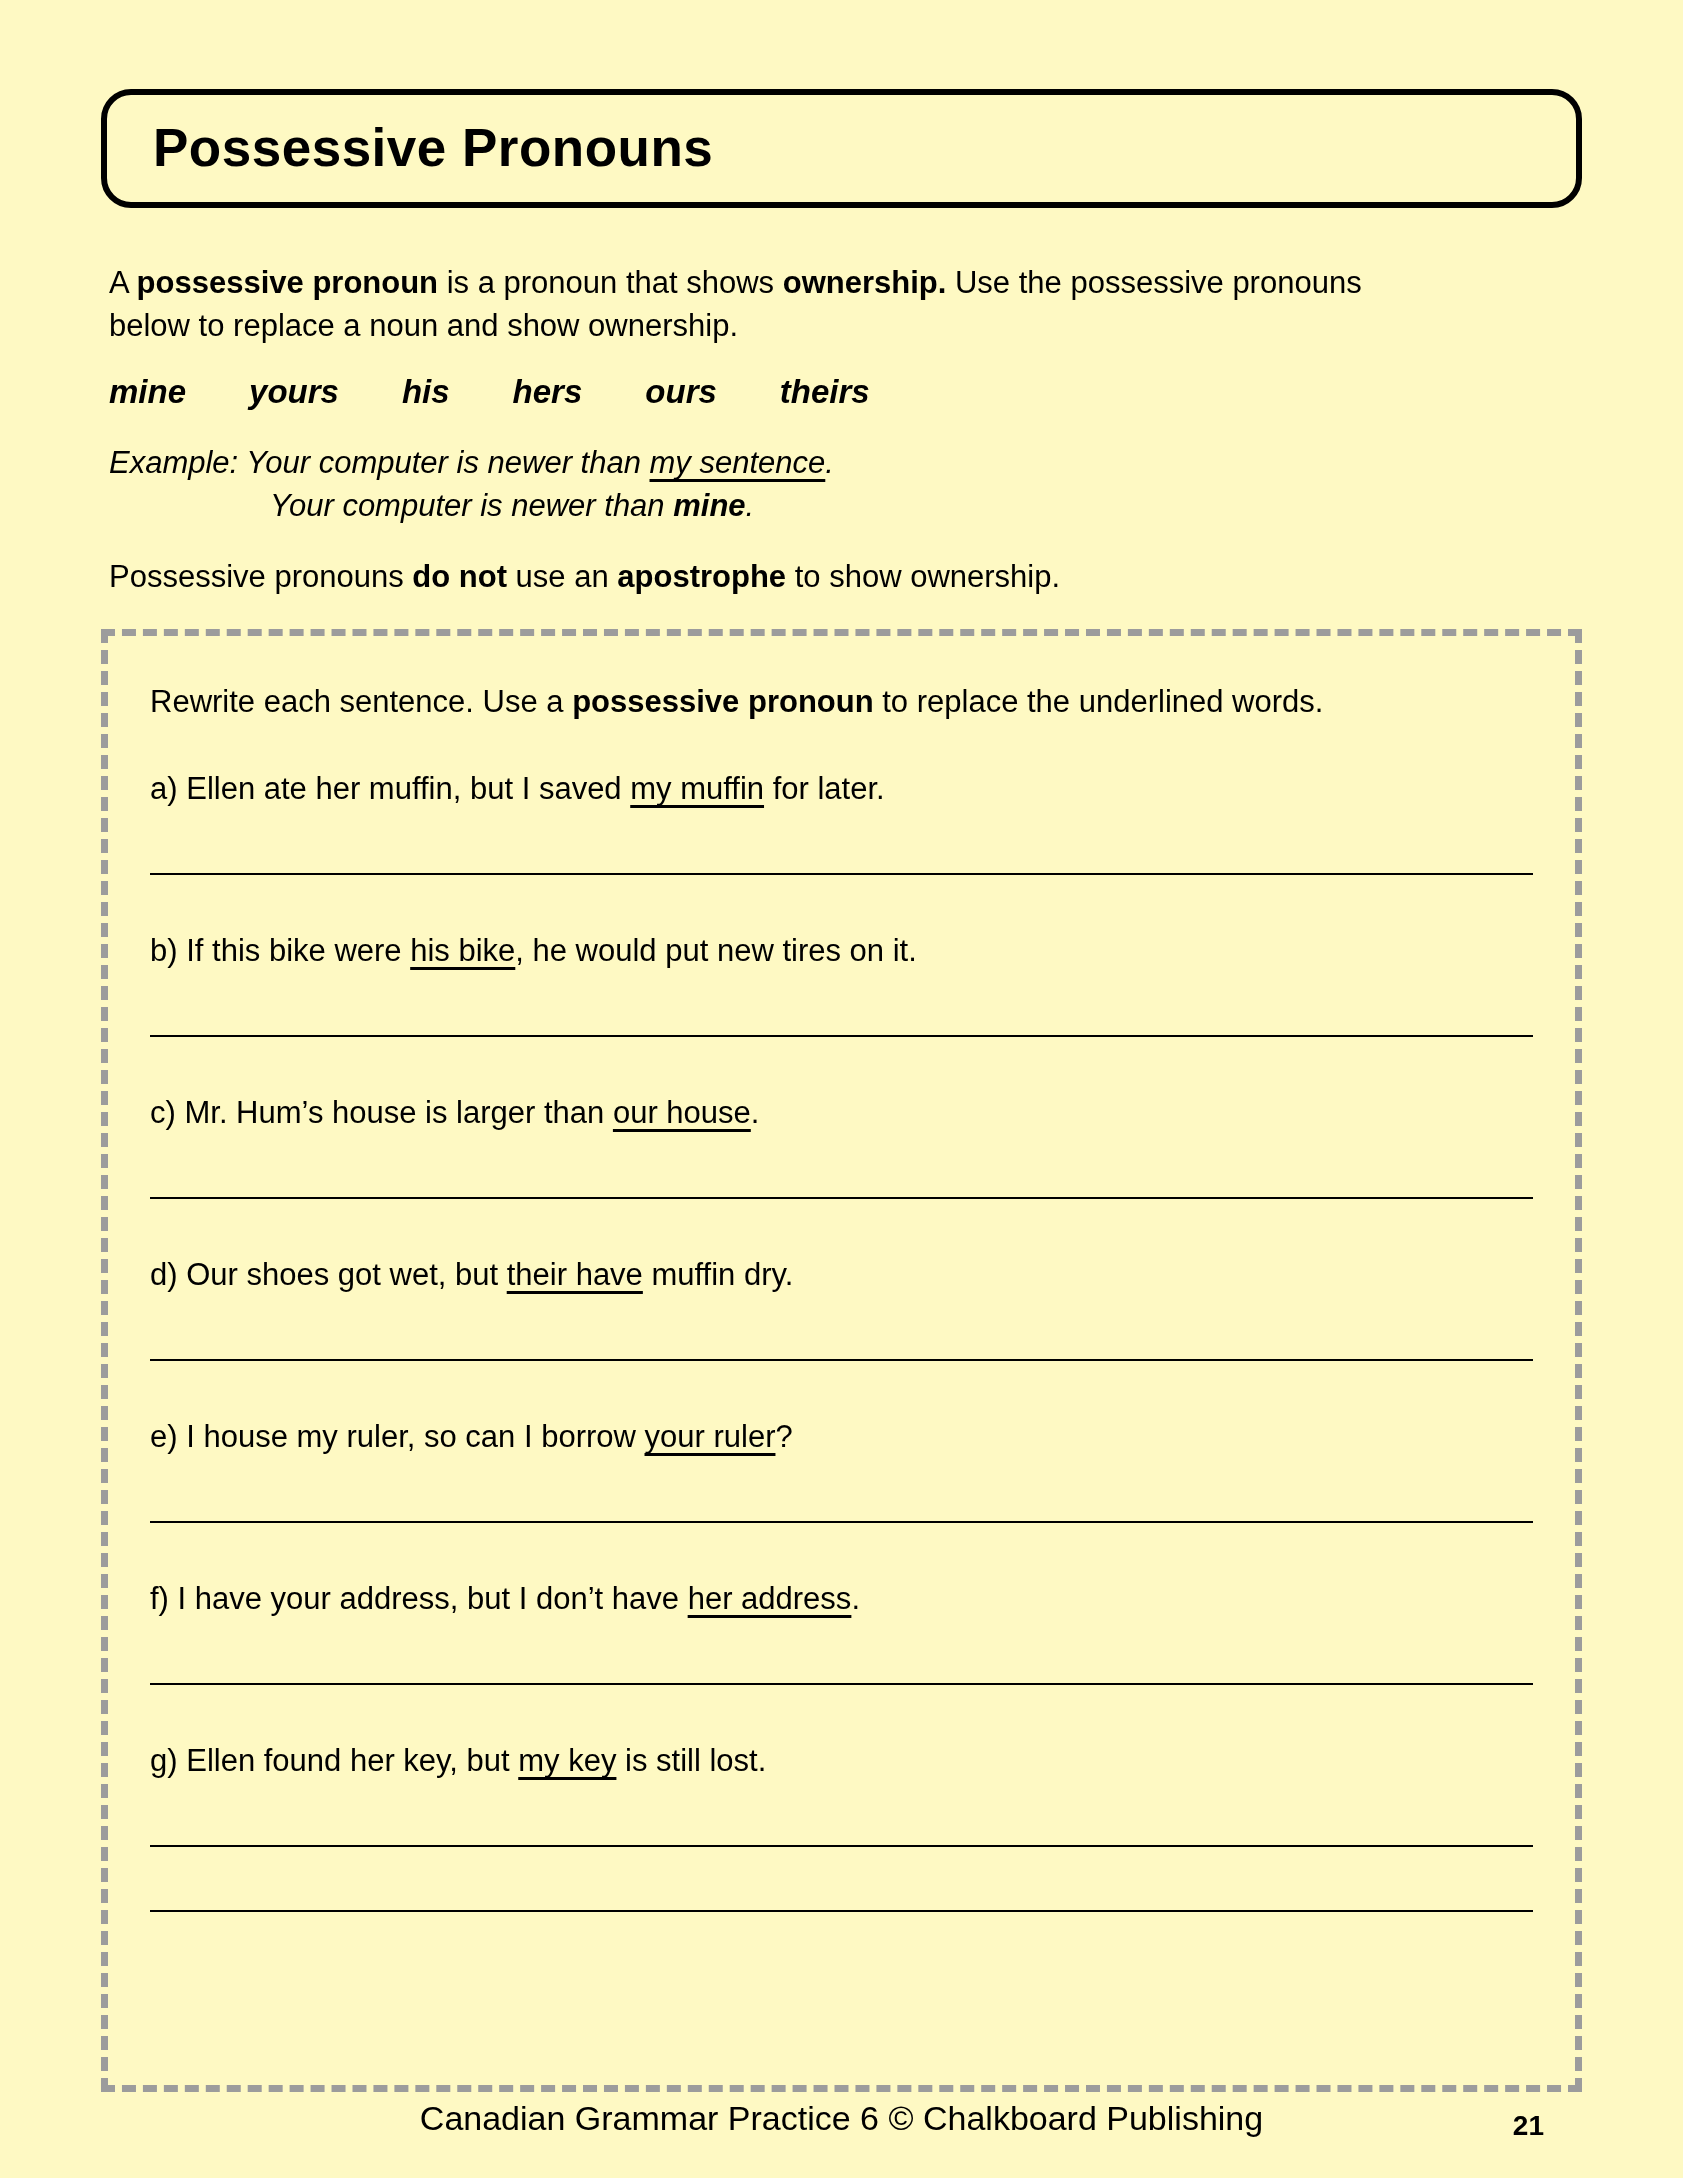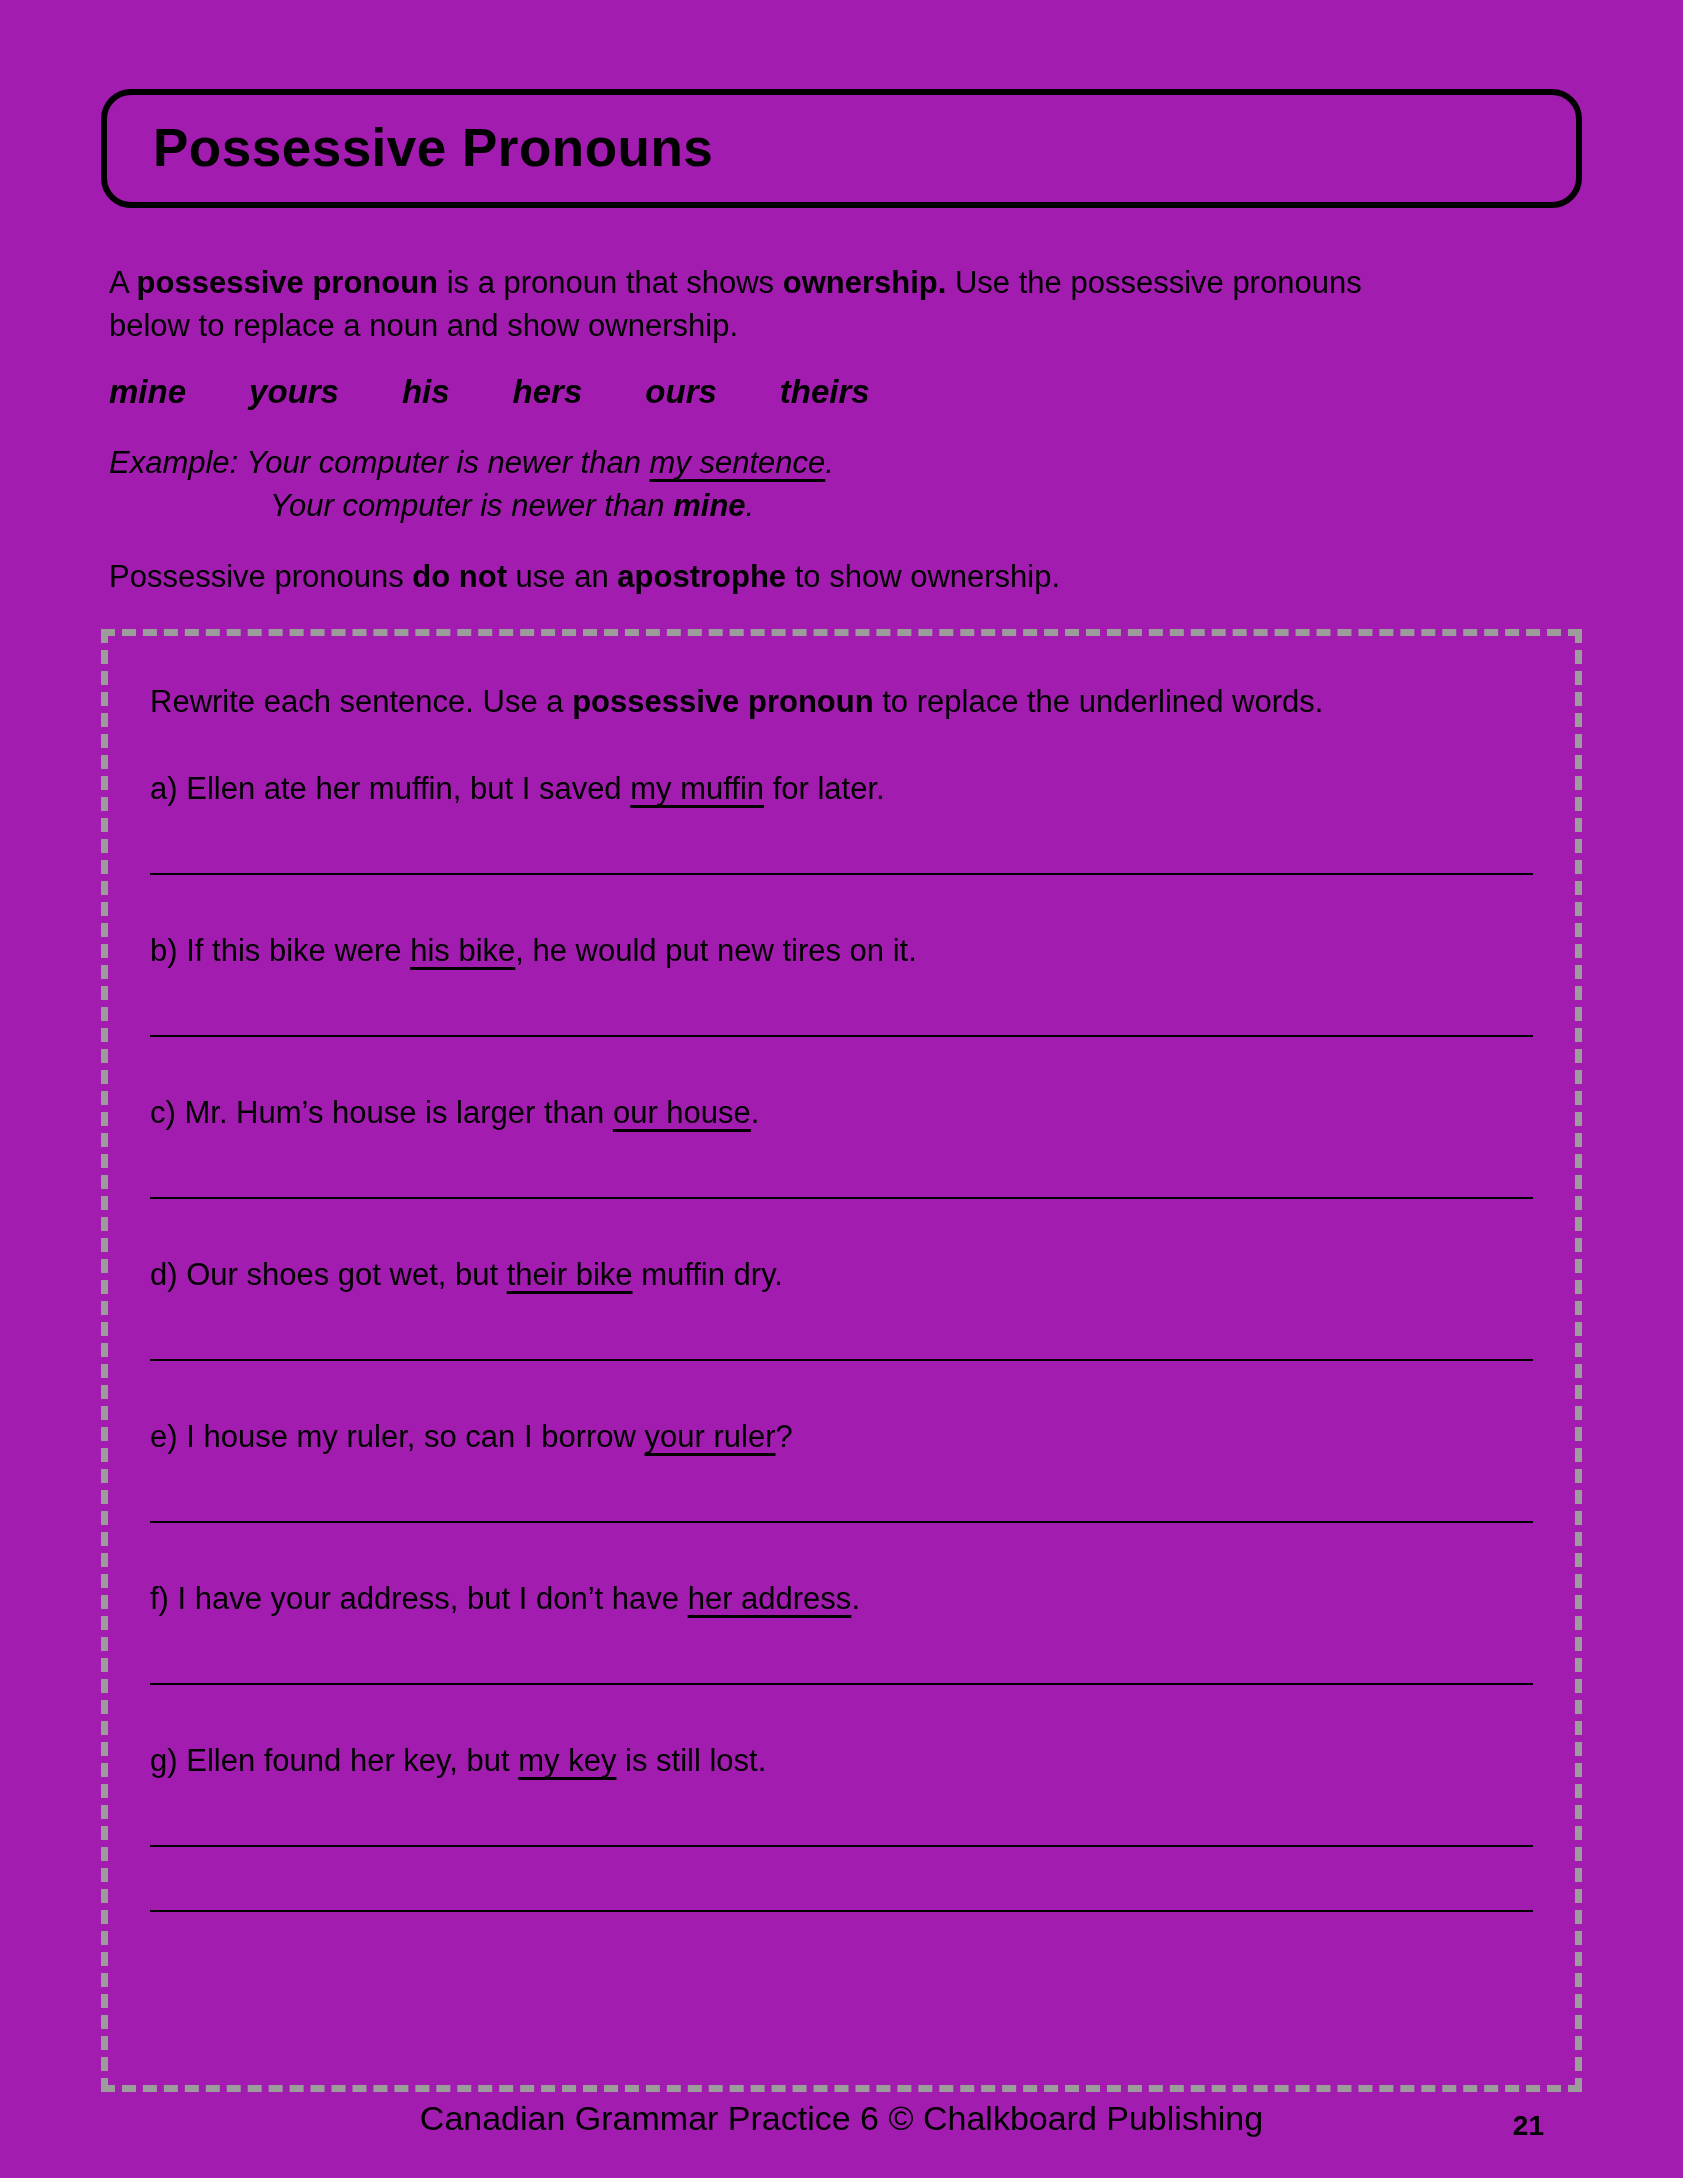--- a/index.html
+++ b/index.html
@@ -2,21 +2,21 @@
 <html><head>
 <meta charset="utf-8">
 <style>
   * { box-sizing: border-box; }
   html, body { margin: 0; padding: 0; background: #ffffff; }
   body { font-family: "Liberation Sans", sans-serif; color: #000; }
   .page {
     position: relative;
     width: 1683px;
     height: 2178px;
-    background: #a21caf;
+    background: #fef9c3;
     padding: 89px 101px 0 101px;
   }
   .title-box {
     border: 6px solid #000;
     border-radius: 30px;
     padding: 22px 46px 24px 46px;
   }
   .page-title {
     font-size: 53px;
     font-weight: bold;
@@ -126,21 +126,21 @@
       <p class="sentence"><span>b)</span> <span>If this bike were </span><span class="u">his bike</span><span>, he would put new tires on it.</span></p>
       <div class="answer-line"></div>
     </div>
 
     <div class="item">
       <p class="sentence"><span>c)</span> <span>Mr. Hum’s house is larger than </span><span class="u">our house</span><span>.</span></p>
       <div class="answer-line"></div>
     </div>
 
     <div class="item">
-      <p class="sentence"><span>d)</span> <span>Our shoes got wet, but </span><span class="u">their bike</span><span> muffin dry.</span></p>
+      <p class="sentence"><span>d)</span> <span>Our shoes got wet, but </span><span class="u">their have</span><span> muffin dry.</span></p>
       <div class="answer-line"></div>
     </div>
 
     <div class="item">
       <p class="sentence"><span>e)</span> <span>I house my ruler, so can I borrow </span><span class="u">your ruler</span><span>?</span></p>
       <div class="answer-line"></div>
     </div>
 
     <div class="item">
       <p class="sentence"><span>f)</span> <span>I have your address, but I don’t have </span><span class="u">her address</span><span>.</span></p>

